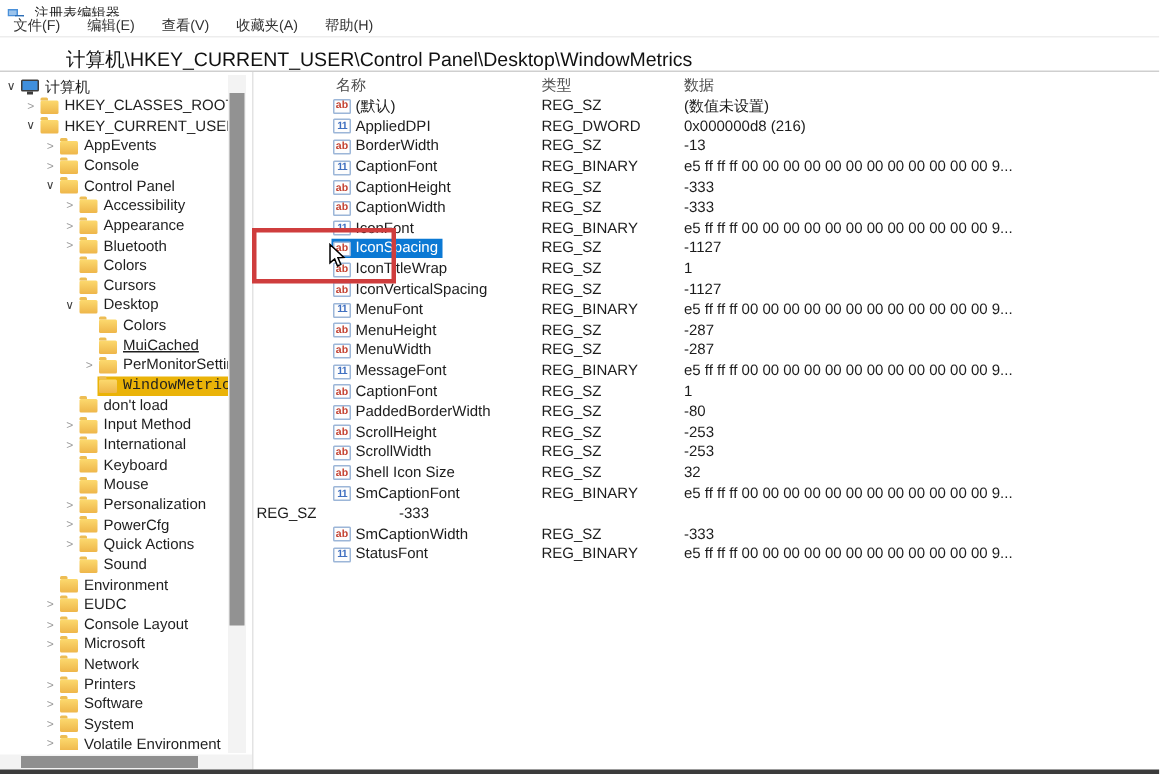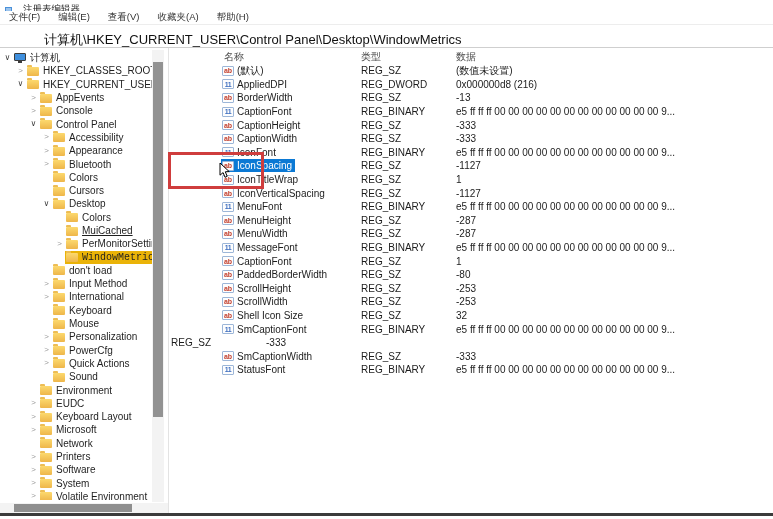--- a/index.html
+++ b/index.html
@@ -285,21 +285,21 @@
           <span class="chev closed">&gt;</span>
           <span class="node">
             <span class="ficon"></span>
             <span>EUDC</span>
           </span>
         </div>
         <div class="trow" style="padding-left: 28px;">
           <span class="chev closed">&gt;</span>
           <span class="node">
             <span class="ficon"></span>
-            <span>Keyboard Layout</span>
+            <span>Console Layout</span>
           </span>
         </div>
         <div class="trow" style="padding-left: 28px;">
           <span class="chev closed">&gt;</span>
           <span class="node">
             <span class="ficon"></span>
             <span>Microsoft</span>
           </span>
         </div>
         <div class="trow" style="padding-left: 28px;">

